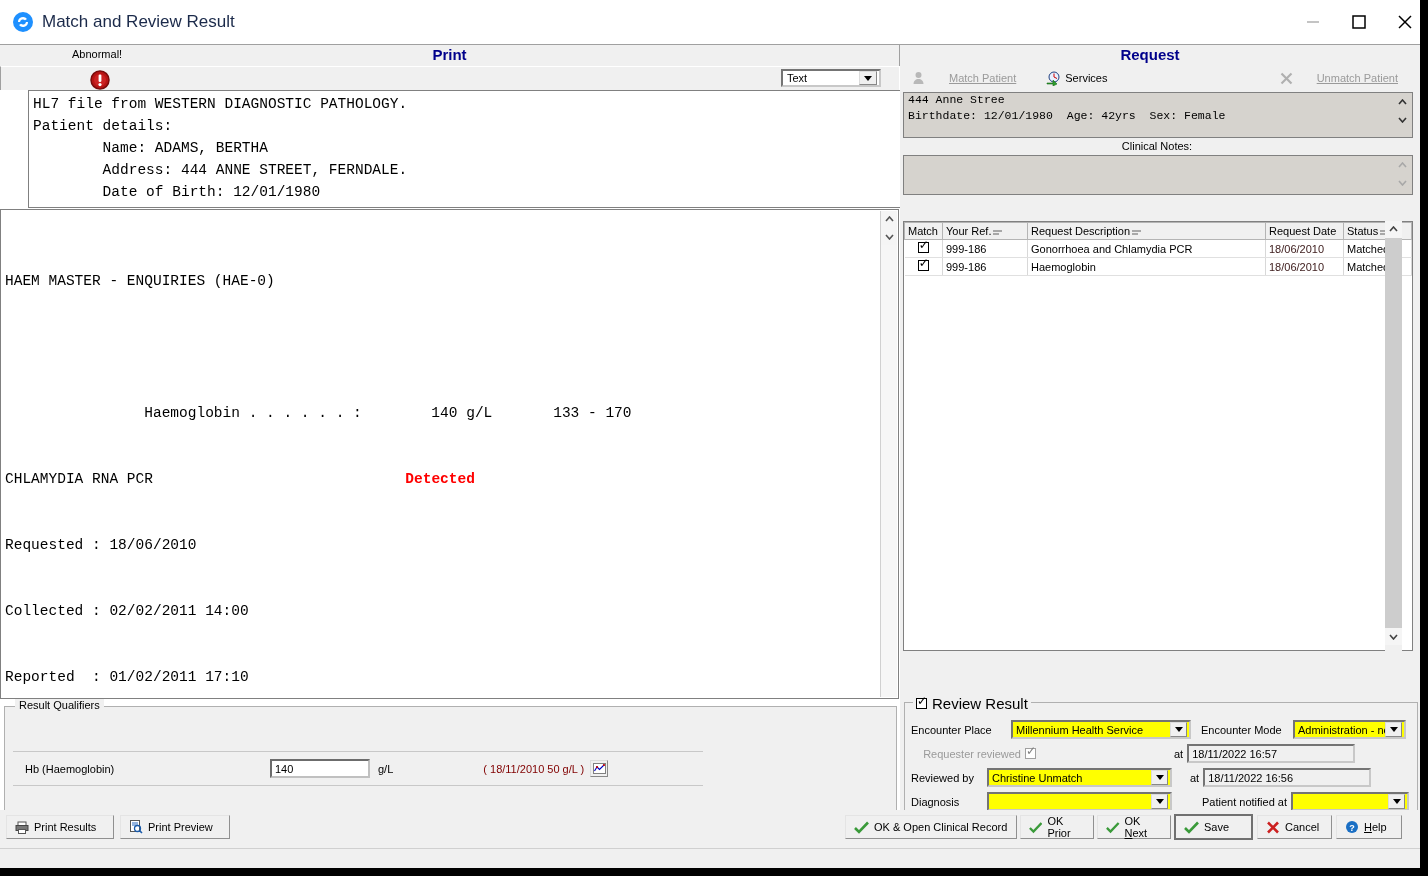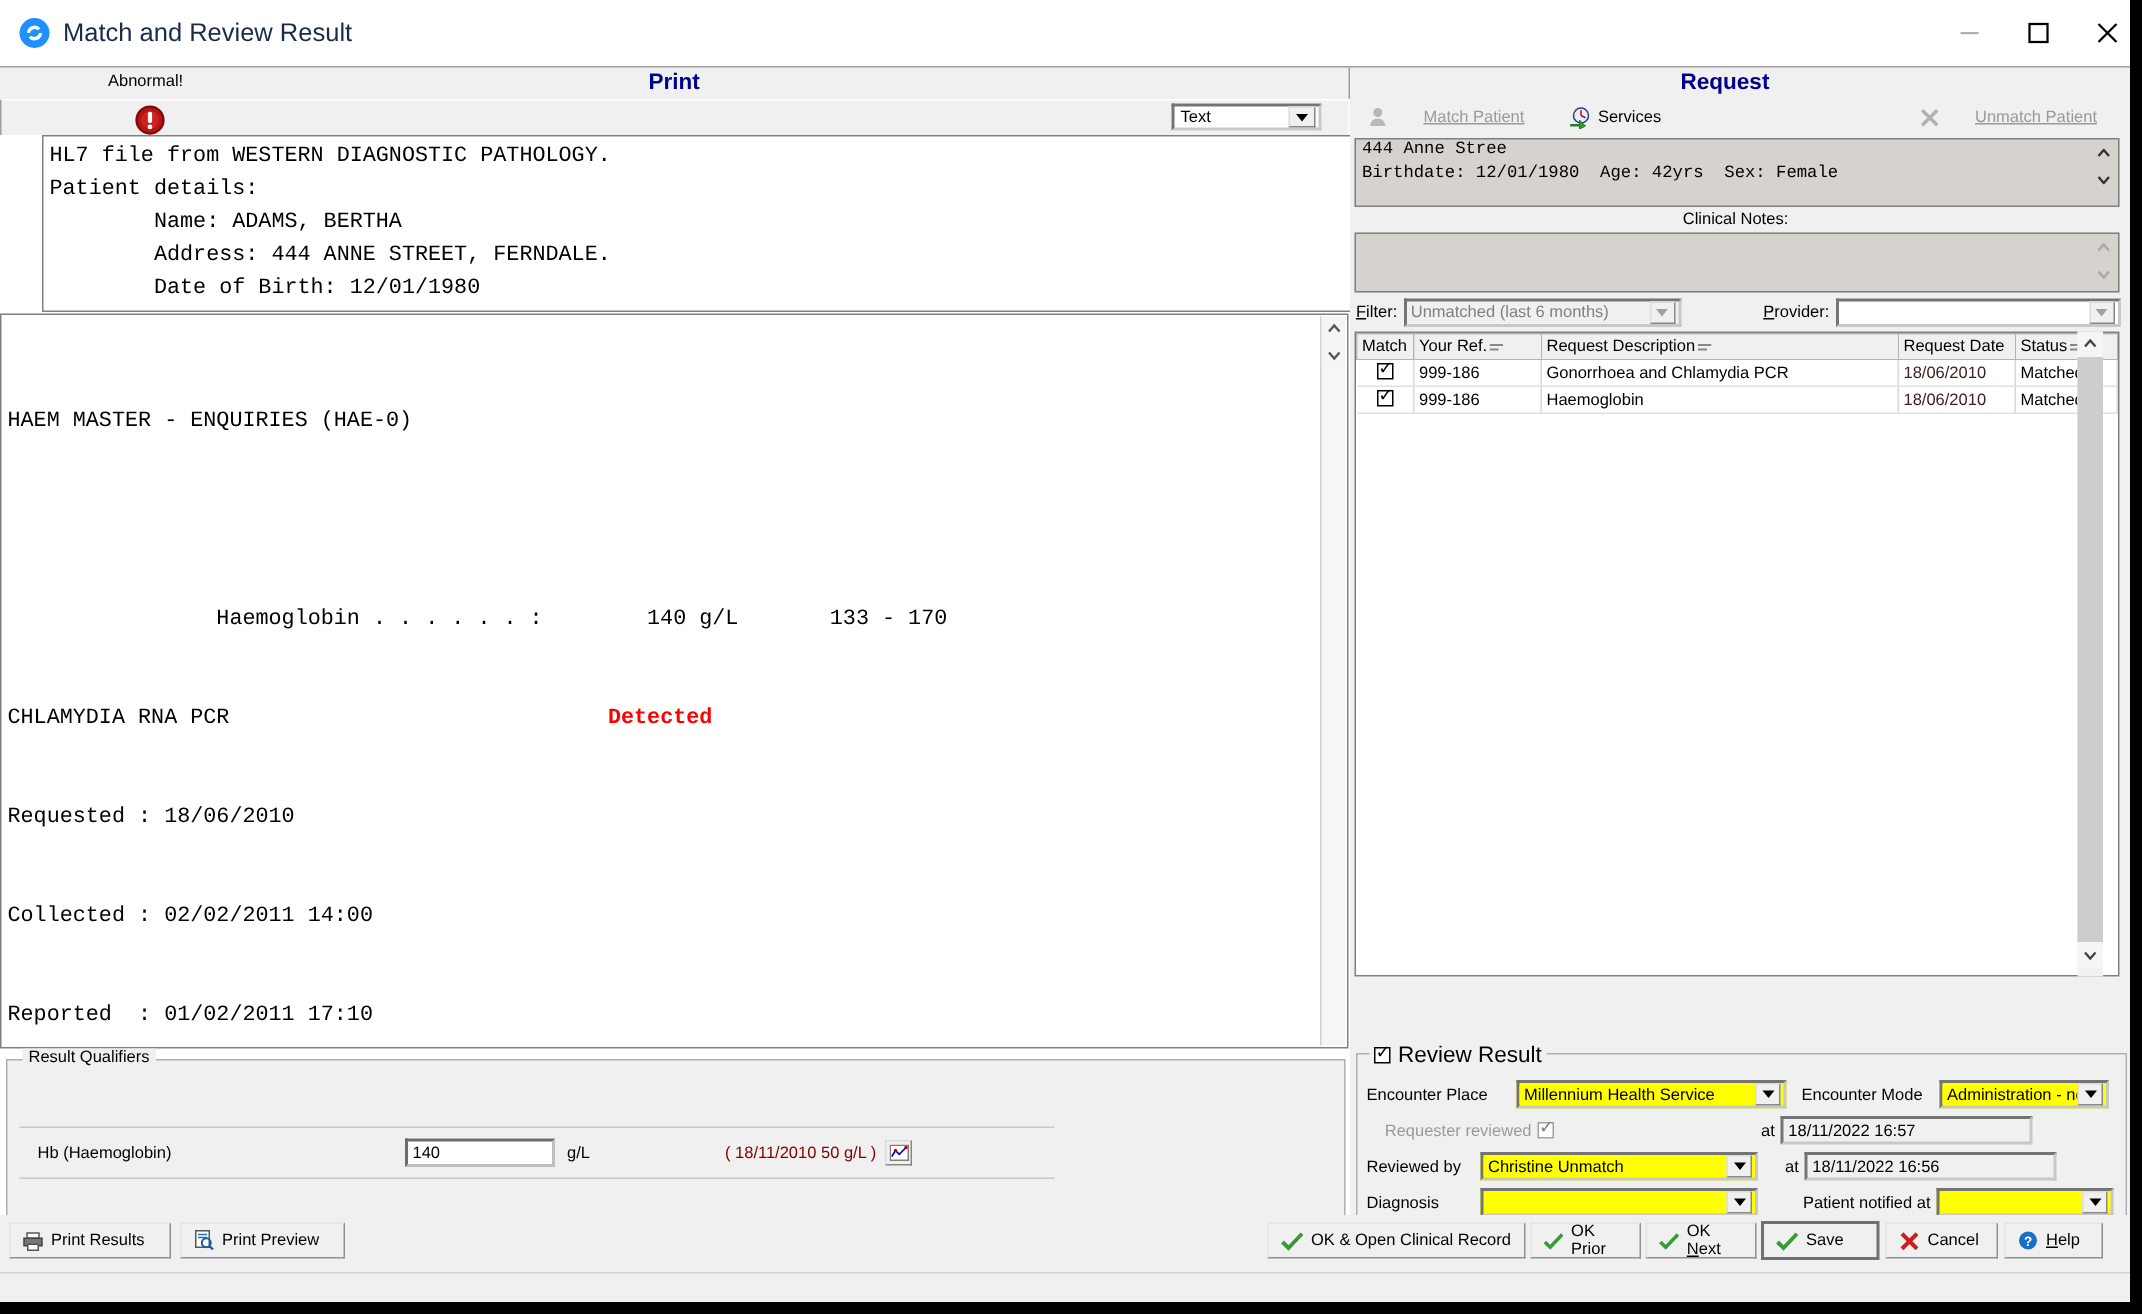--- a/index.html
+++ b/index.html
@@ -302,36 +302,20 @@
         </div>
         <div class="vs-track"></div>
         <div class="vs-arrow" style="background:#d6d3ce">
           <svg width="9" height="7">
               <polyline points="1,2 4.5,6 8,2" fill="none" stroke="#a8a8a8" stroke-width="1.6"></polyline>
             </svg>
         </div>
       </div>
     </div>
 
-    <div class="filter-row">
-      <span style="margin-right:4px"><u>F</u>ilter:</span>
-      <span class="combo dis" style="width:185px">
-        <span class="cv">Unmatched (last 6 months)</span>
-        <span class="cbtn">
-            <span class="tri-down dis"></span>
-          </span>
-      </span>
-      <span style="margin-left:55px;margin-right:4px"><u>P</u>rovider:</span>
-      <span class="combo" style="width:190px">
-        <span class="cv"></span>
-        <span class="cbtn">
-            <span class="tri-down dis"></span>
-          </span>
-      </span>
-    </div>
 
     <div class="grid">
       <table class="req">
         <thead>
           <tr>
             <th style="width:38px">Match</th>
             <th style="width:85px"><span>Your Ref.</span><svg class="sortmark" viewBox="0 0 9 7">
                   <line x1="0" y1="2" x2="9" y2="2" stroke="#888" stroke-width="1.4"></line>
                   <line x1="0" y1="5" x2="6" y2="5" stroke="#888" stroke-width="1.4"></line>
                 </svg></th>

